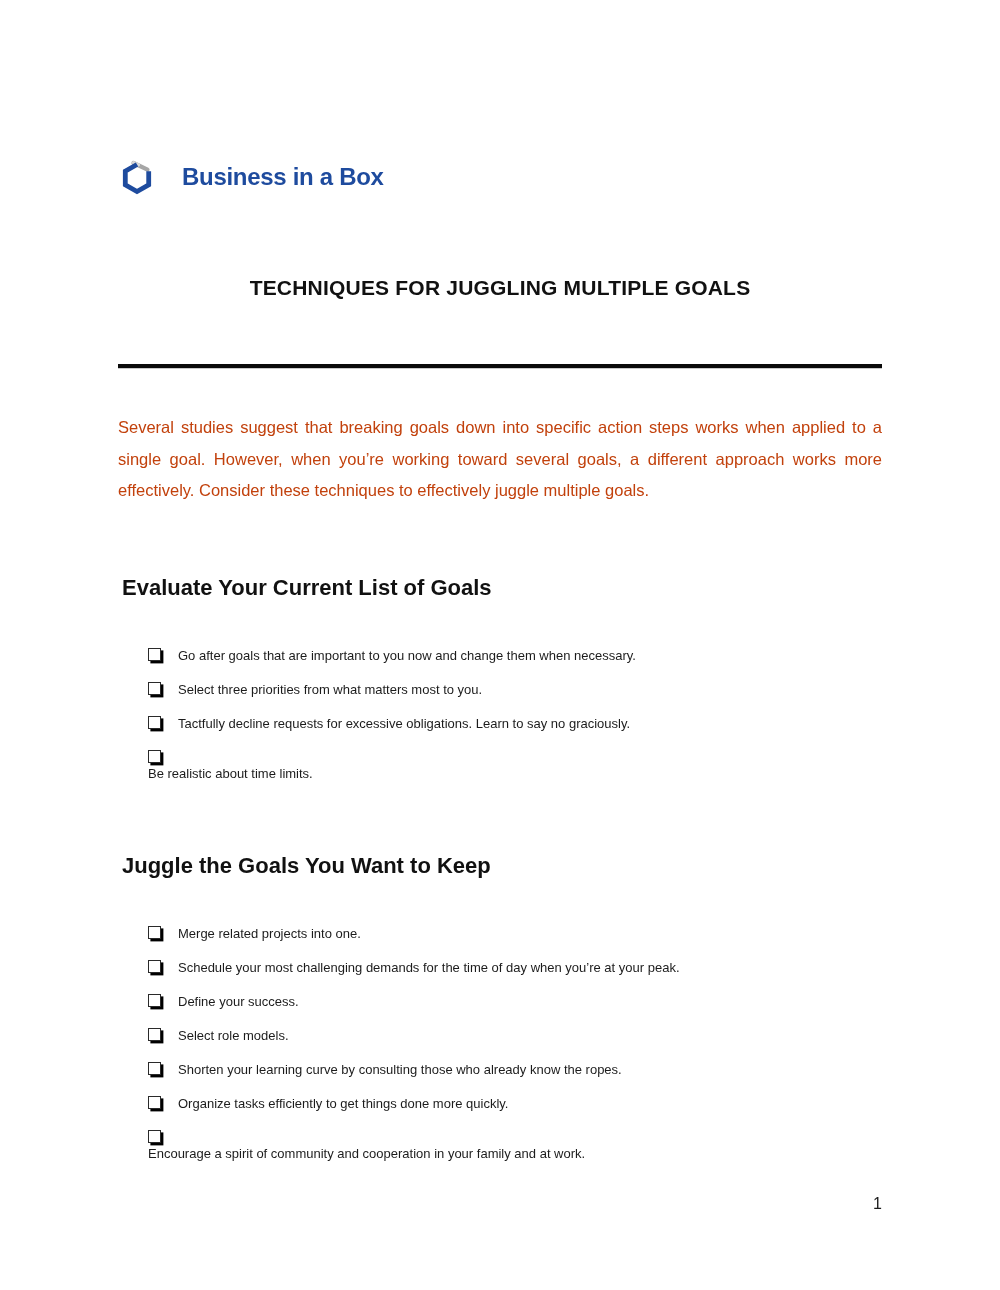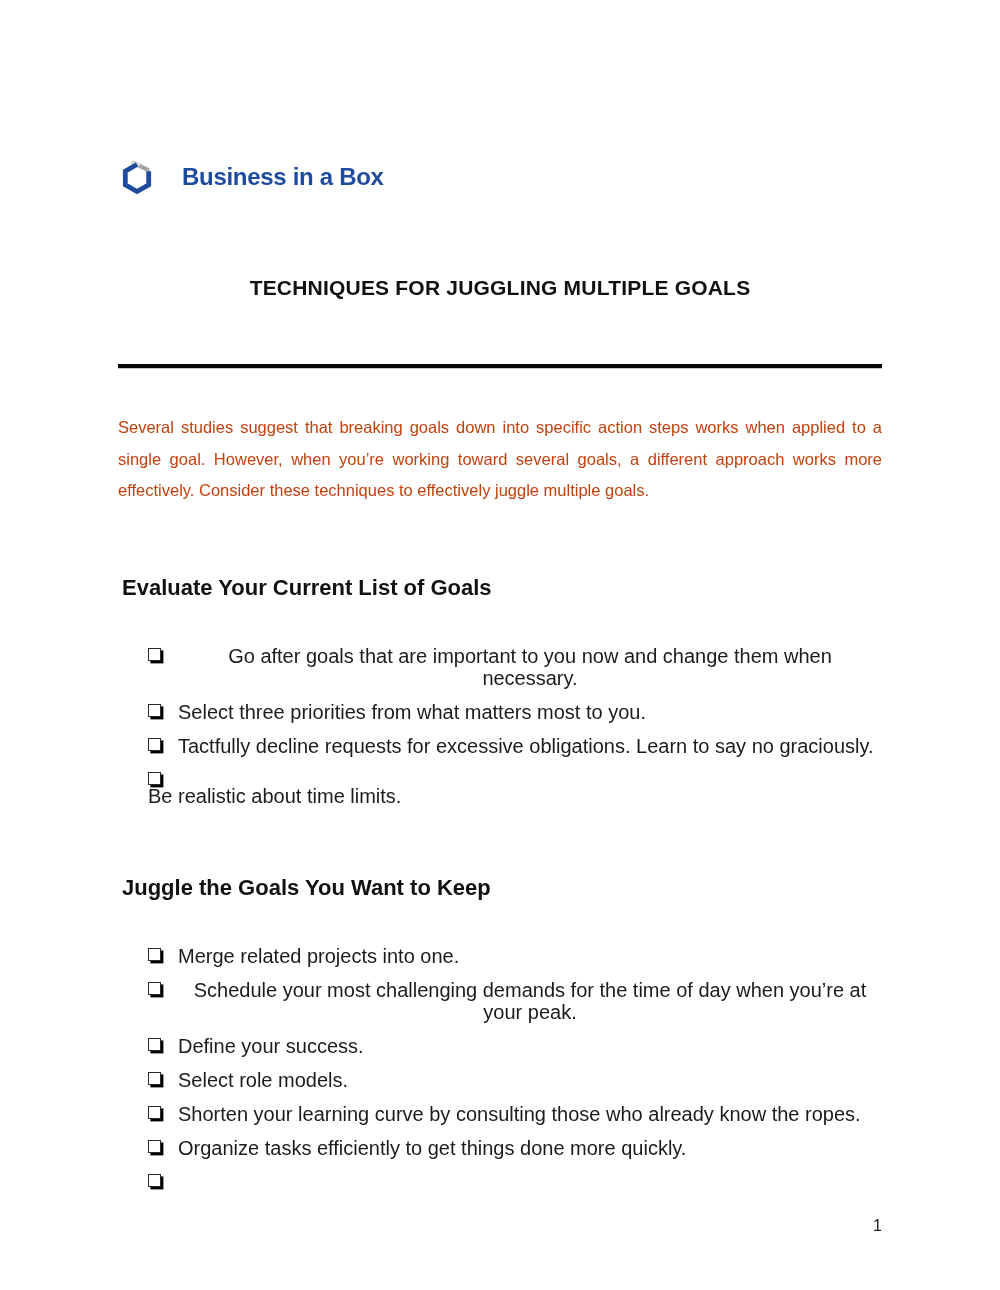--- a/index.html
+++ b/index.html
@@ -76,21 +76,21 @@
   .checklist {
     list-style: none;
     margin: 44px 0 0 0;
     padding: 0 0 0 30px;
   }
   .check-item {
     display: flex;
     align-items: flex-start;
     margin-bottom: 12px;
     line-height: 22px;
-    font-size: 20px;
+    font-size: 13px;
     color: #1c1c1c;
     text-align: center;
   }
   .check-item:last-child { margin-bottom: 0; flex-direction: column; }
   .checkbox {
     flex: 0 0 auto;
     width: 11px;
     height: 11px;
     margin-top: 3px;
     margin-right: 17px;
@@ -172,20 +172,21 @@
       <li class="check-item">
         <span class="checkbox"></span>
         <span>Shorten your learning curve by consulting those who already know the ropes.</span>
       </li>
       <li class="check-item">
         <span class="checkbox"></span>
         <span>Organize tasks efficiently to get things done more quickly.</span>
       </li>
       <li class="check-item">
         <span class="checkbox"></span>
+        <span>Encourage a spirit of community and cooperation in your family and at work.</span>
       </li>
     </ul>
   </section>
 
   <footer class="page-footer">
     <span>1</span>
   </footer>
 
 </div>
 

